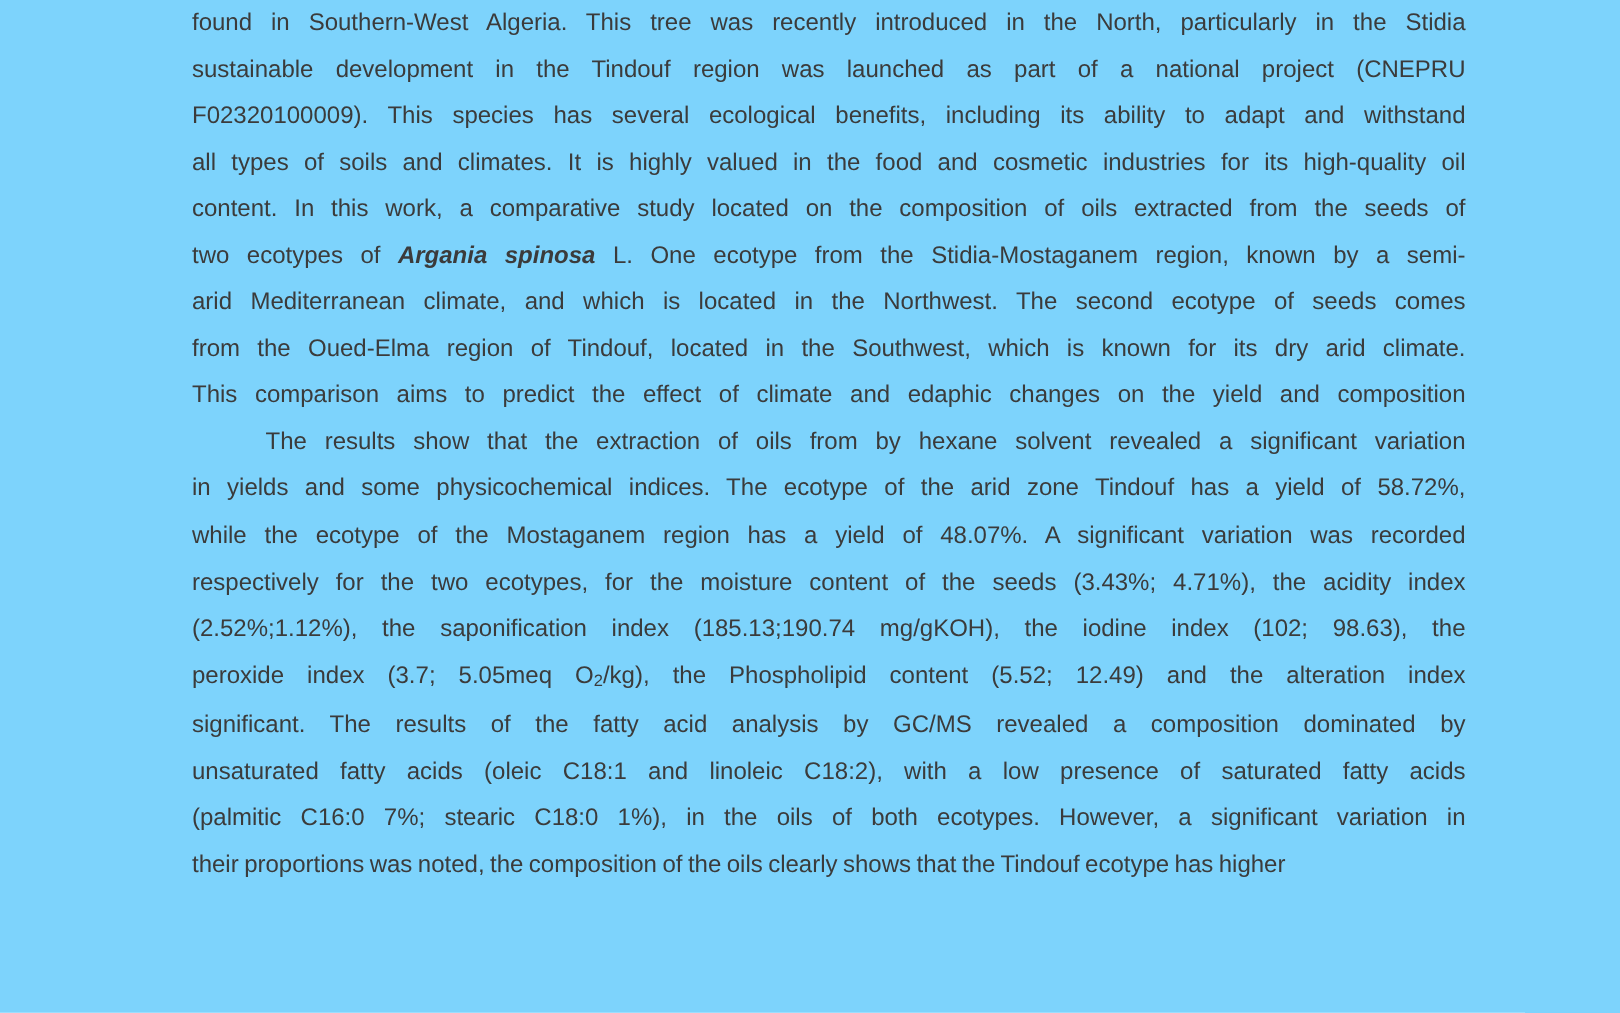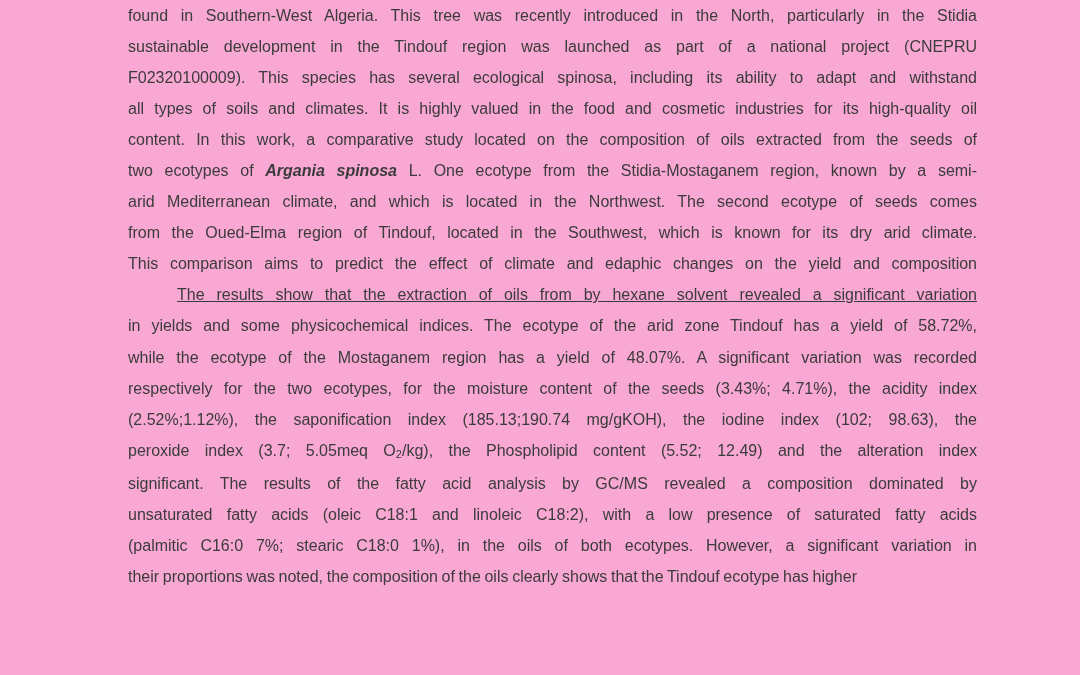--- a/index.html
+++ b/index.html
@@ -7,51 +7,51 @@
     width: 1080px;
     height: 675px;
     overflow: hidden;
     background: #ffffff;
   }
   .page {
     position: relative;
     width: 1080px;
     height: 675px;
     overflow: hidden;
-    background: #f9a8d4;
+    background: #7dd3fc;
   }
   .textblock {
     position: absolute;
     left: 128px;
     top: 0px;
     width: 849px;
     font-family: "Liberation Sans", sans-serif;
     font-size: 16px;
     line-height: 31.05px;
     word-spacing: -0.8px;
     color: #3b3b3b;
   }
   .line {
     text-align: justify;
     text-align-last: auto;
     white-space: normal;
   }
   .line.jl { text-align-last: justify; }
-  .line.indent { padding-left: 49px; text-decoration: underline; }
+  .line.indent { padding-left: 49px; }
   .run-bi { font-weight: 700; font-style: italic; }
   .run-sub { font-size: 11px; position: relative; top: 2.5px; }
 </style>
 </head>
 <body style="background: rgb(255, 255, 255);">
 
 <div class="page">
   <div class="textblock" id="doc-text" style="color: rgb(59, 59, 59);">
       <div class="line jl"><span class="run">found in Southern-West Algeria. This tree was recently introduced in the North, particularly in the Stidia</span></div>
       <div class="line jl"><span class="run">sustainable development in the Tindouf region was launched as part of a national project (CNEPRU</span></div>
-      <div class="line jl"><span class="run">F02320100009). This species has several ecological spinosa, including its ability to adapt and withstand</span></div>
+      <div class="line jl"><span class="run">F02320100009). This species has several ecological benefits, including its ability to adapt and withstand</span></div>
       <div class="line jl"><span class="run">all types of soils and climates. It is highly valued in the food and cosmetic industries for its high-quality oil</span></div>
       <div class="line jl"><span class="run">content. In this work, a comparative study located on the composition of oils extracted from the seeds of</span></div>
       <div class="line jl"><span class="run">two ecotypes of </span><span class="run run-bi">Argania spinosa</span><span class="run"> L. One ecotype from the Stidia-Mostaganem region, known by a semi-</span></div>
       <div class="line jl"><span class="run">arid Mediterranean climate, and which is located in the Northwest. The second ecotype of seeds comes</span></div>
       <div class="line jl"><span class="run">from the Oued-Elma region of Tindouf, located in the Southwest, which is known for its dry arid climate.</span></div>
       <div class="line jl"><span class="run">This comparison aims to predict the effect of climate and edaphic changes on the yield and composition</span></div>
       <div class="line jl indent"><span class="run">The results show that the extraction of oils from by hexane solvent revealed a significant variation</span></div>
       <div class="line jl"><span class="run">in yields and some physicochemical indices. The ecotype of the arid zone Tindouf has a yield of 58.72%,</span></div>
       <div class="line jl"><span class="run">while the ecotype of the Mostaganem region has a yield of 48.07%. A significant variation was recorded</span></div>
       <div class="line jl"><span class="run">respectively for the two ecotypes, for the moisture content of the seeds (3.43%; 4.71%), the acidity index</span></div>

